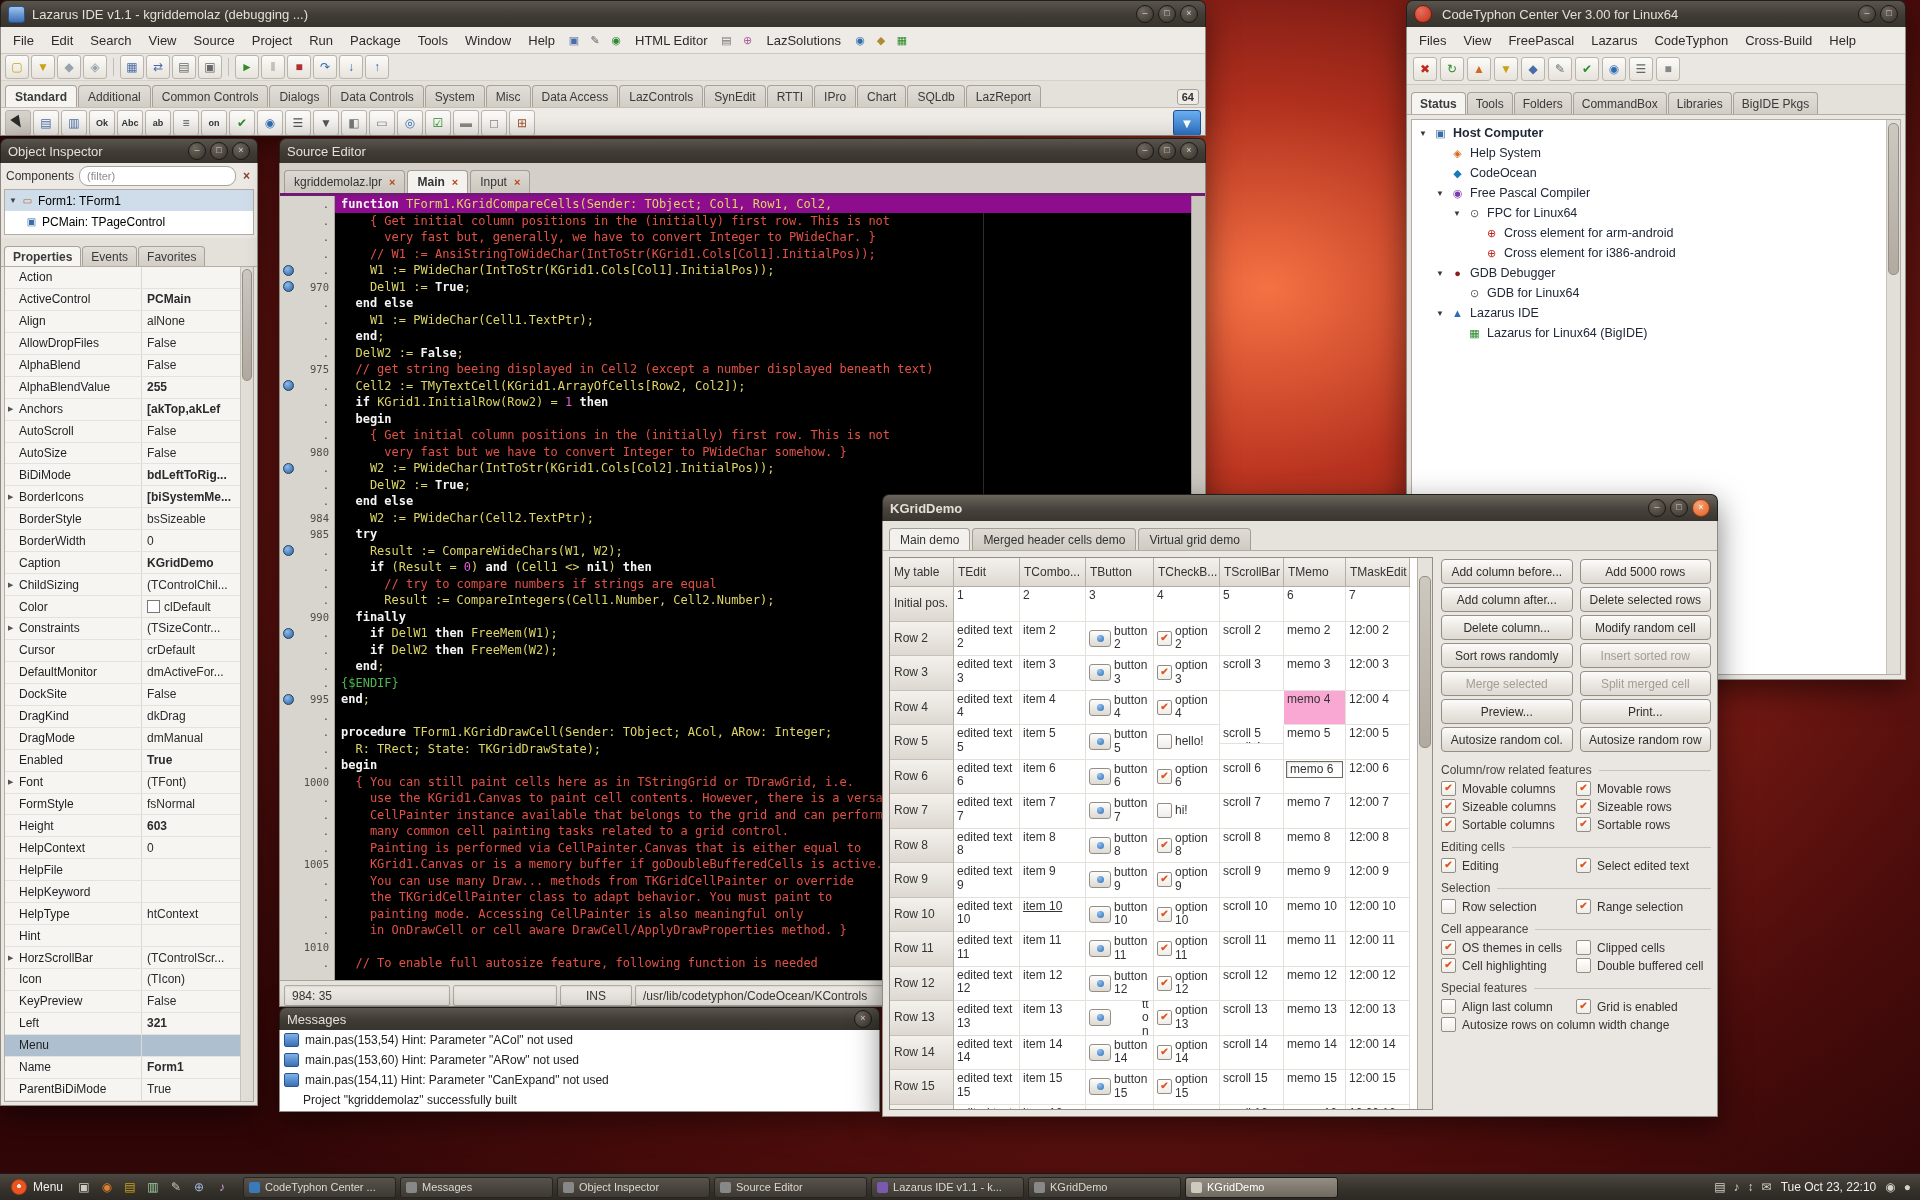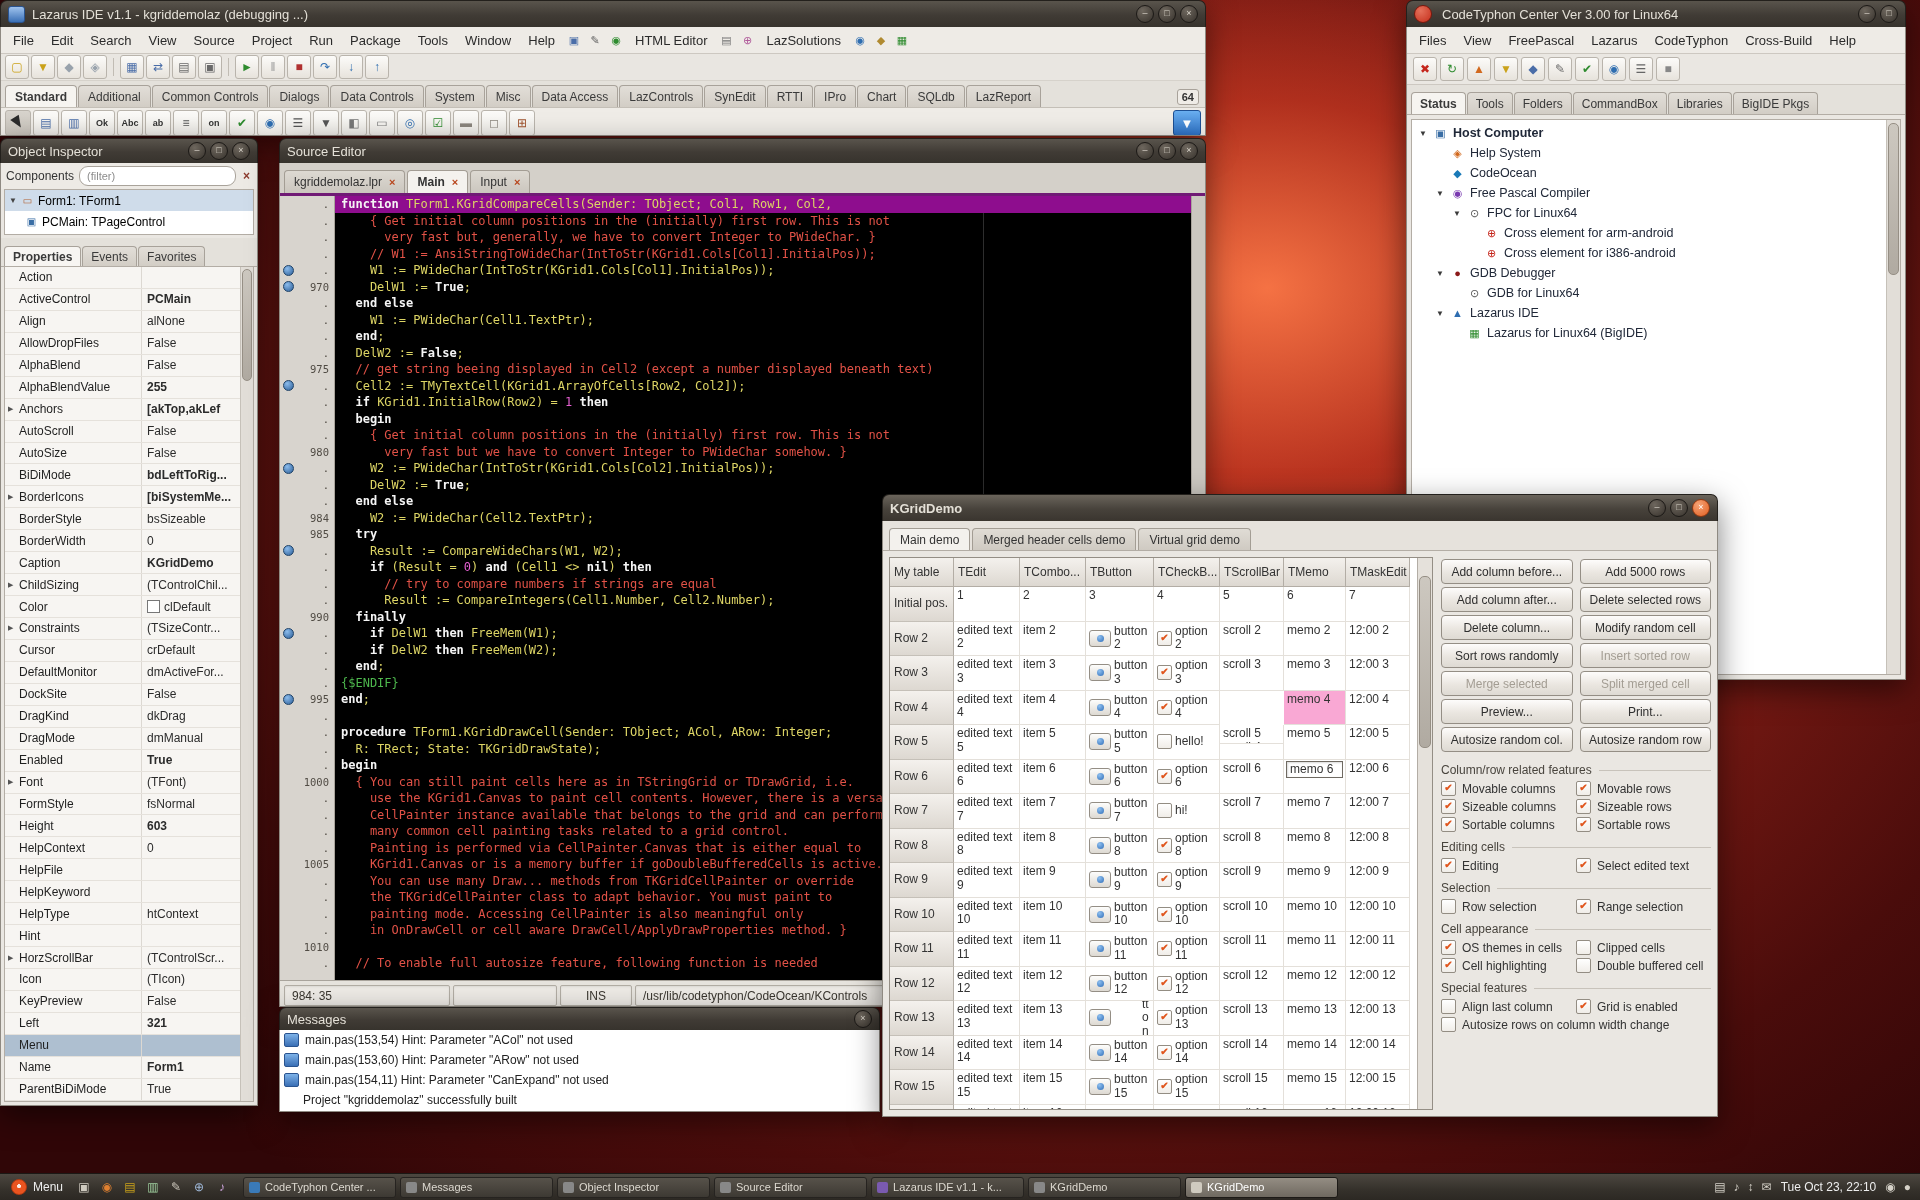--- a/index.html
+++ b/index.html
@@ -1073,21 +1073,21 @@
                     <span class="ckbox">✔</span>
                     <span class="wrap">option 9</span>
                   </div>
                   <div class="kg-cell" style="width: 64px;">scroll 9</div>
                   <div class="kg-cell" style="width: 62px;">memo 9</div>
                   <div class="kg-cell" style="width: 64px;">12:00 9</div>
                 </div>
                 <div class="kg-row">
                   <div class="kg-rowhead" style="width: 64px;">Row 10</div>
                   <div class="kg-cell" style="width: 66px;">edited text 10</div>
-                  <div class="kg-cell" style="width: 66px;">item 10</div>
+                  <div class="kg-cell" style="width: 66px; text-decoration: underline;">item 10</div>
                   <div class="kg-cell cellflex" style="width: 68px;">
                     <span class="kg-btn">
                       <span class="kg-btnic"></span>
                     </span>
                     <span class="wrap">button 10</span>
                   </div>
                   <div class="kg-cell cellflex" style="width: 66px;">
                     <span class="ckbox">✔</span>
                     <span class="wrap">option 10</span>
                   </div>

